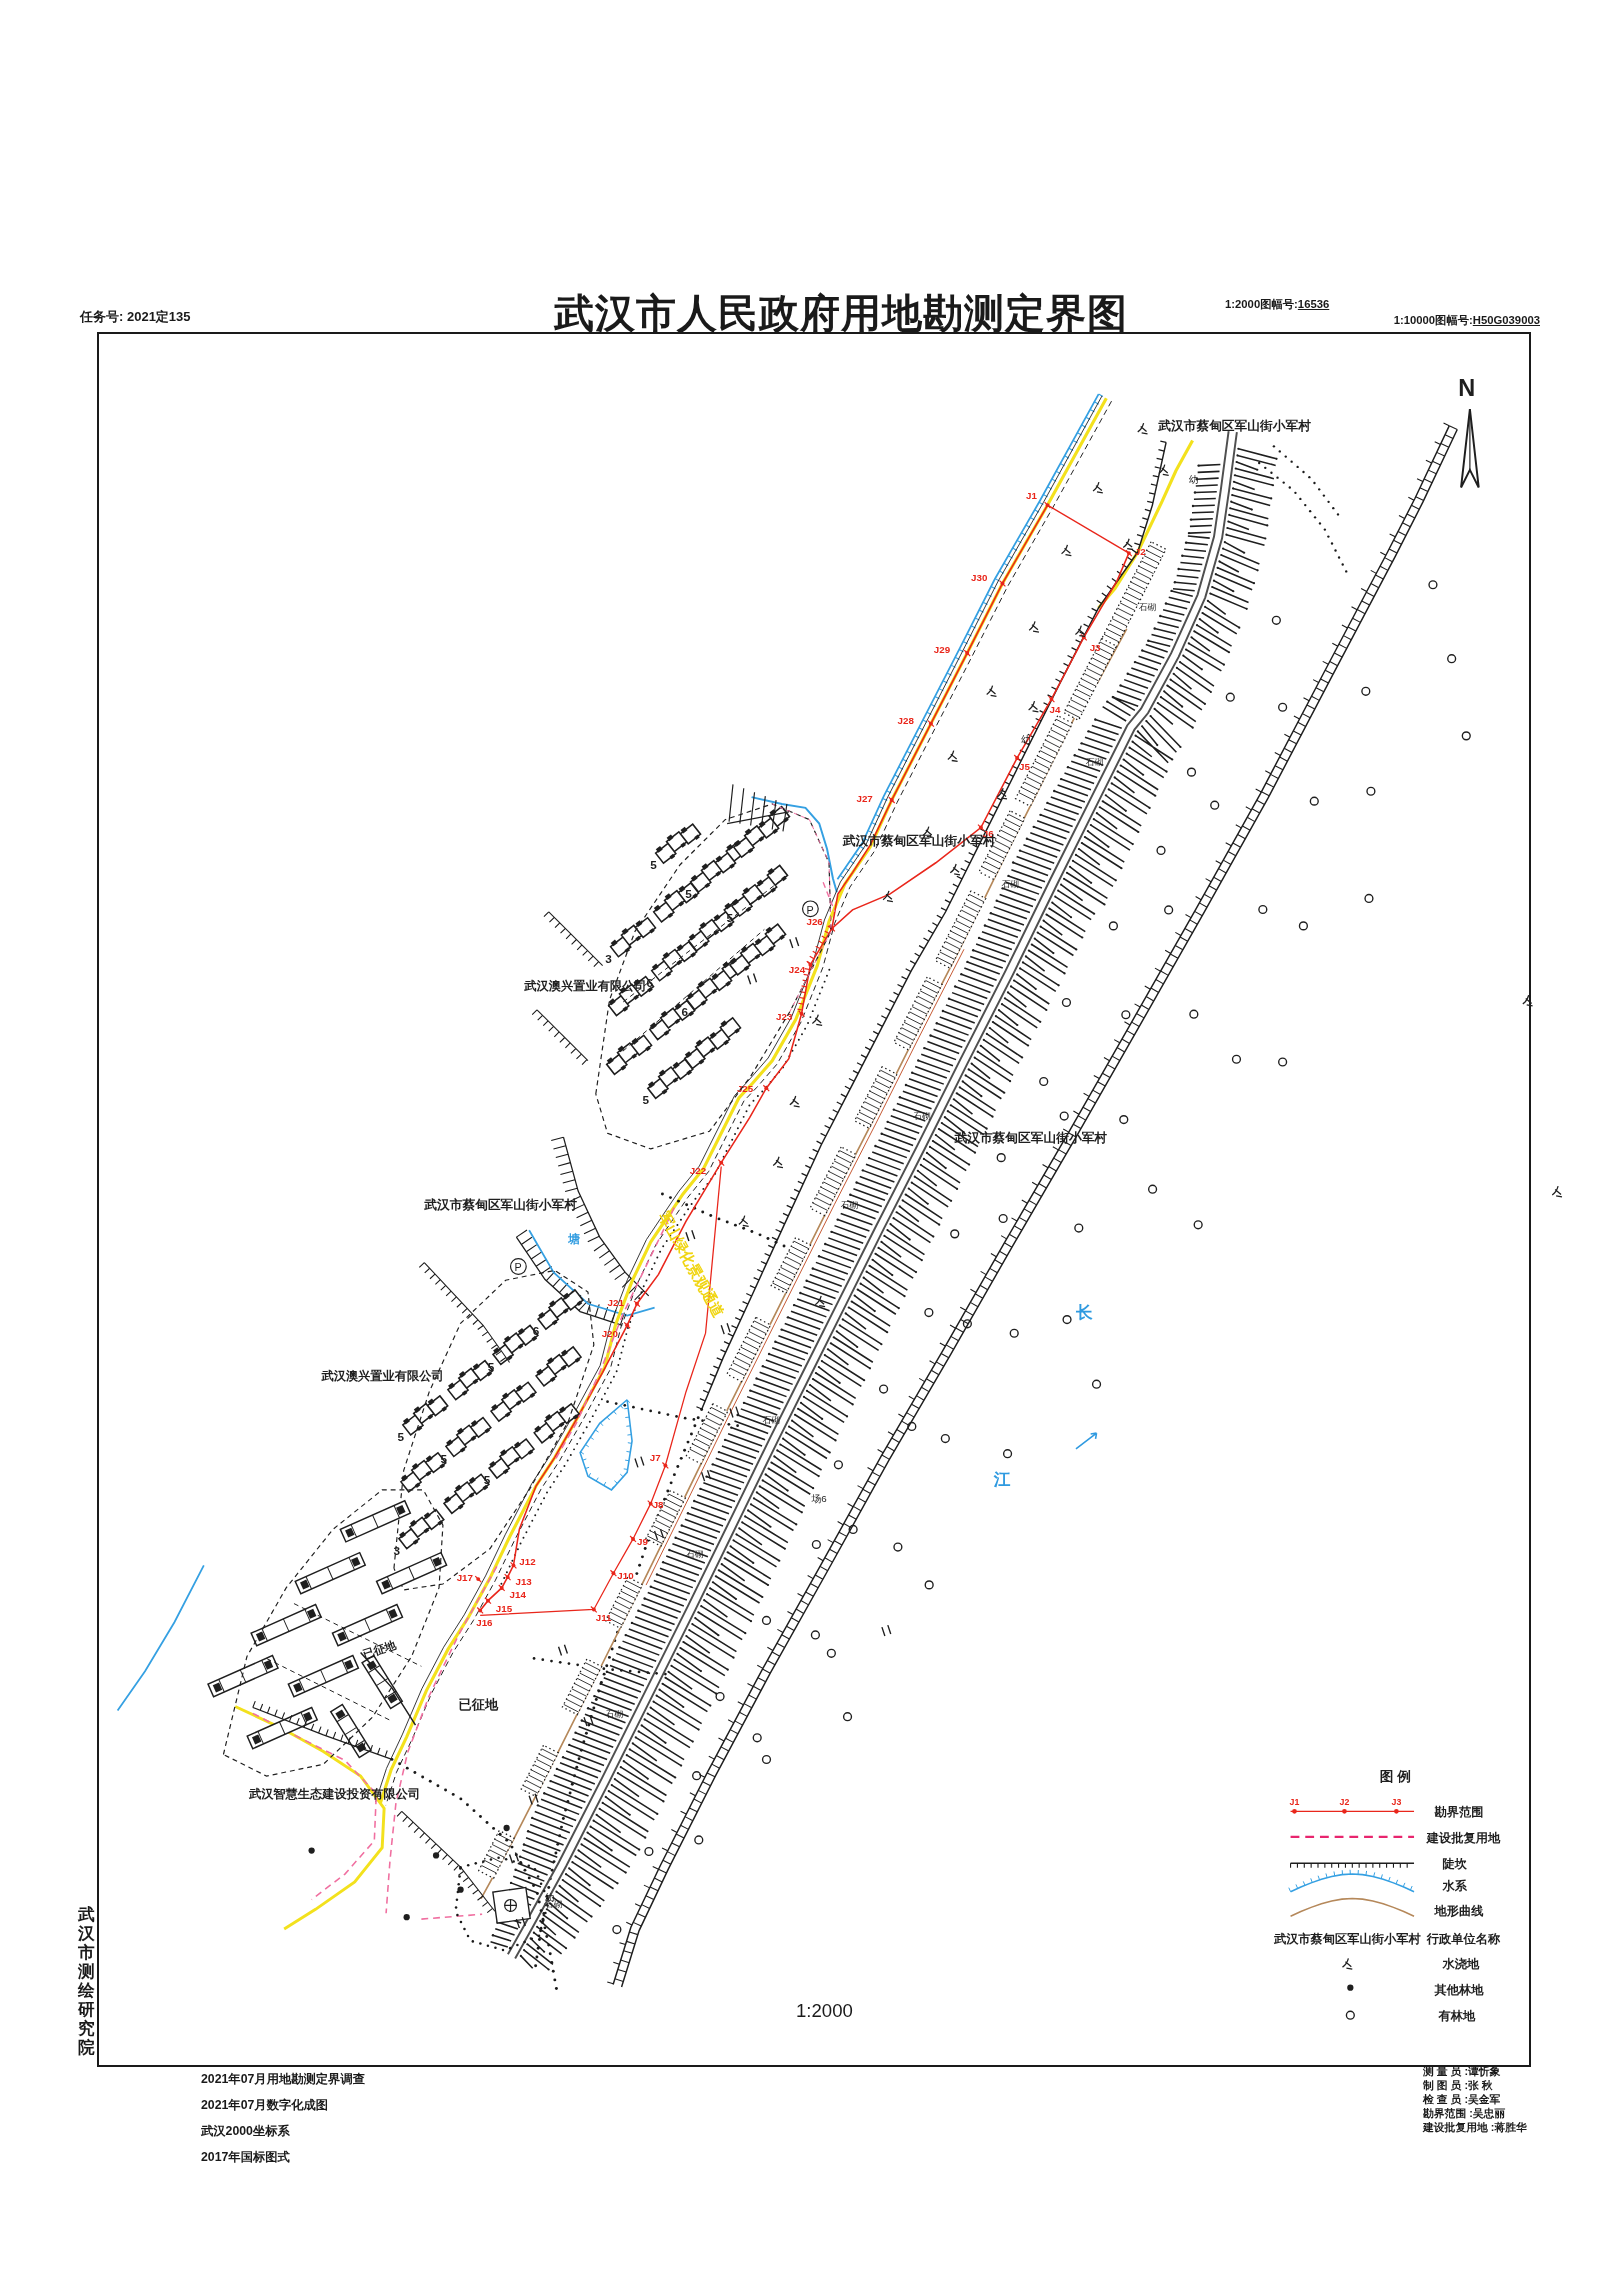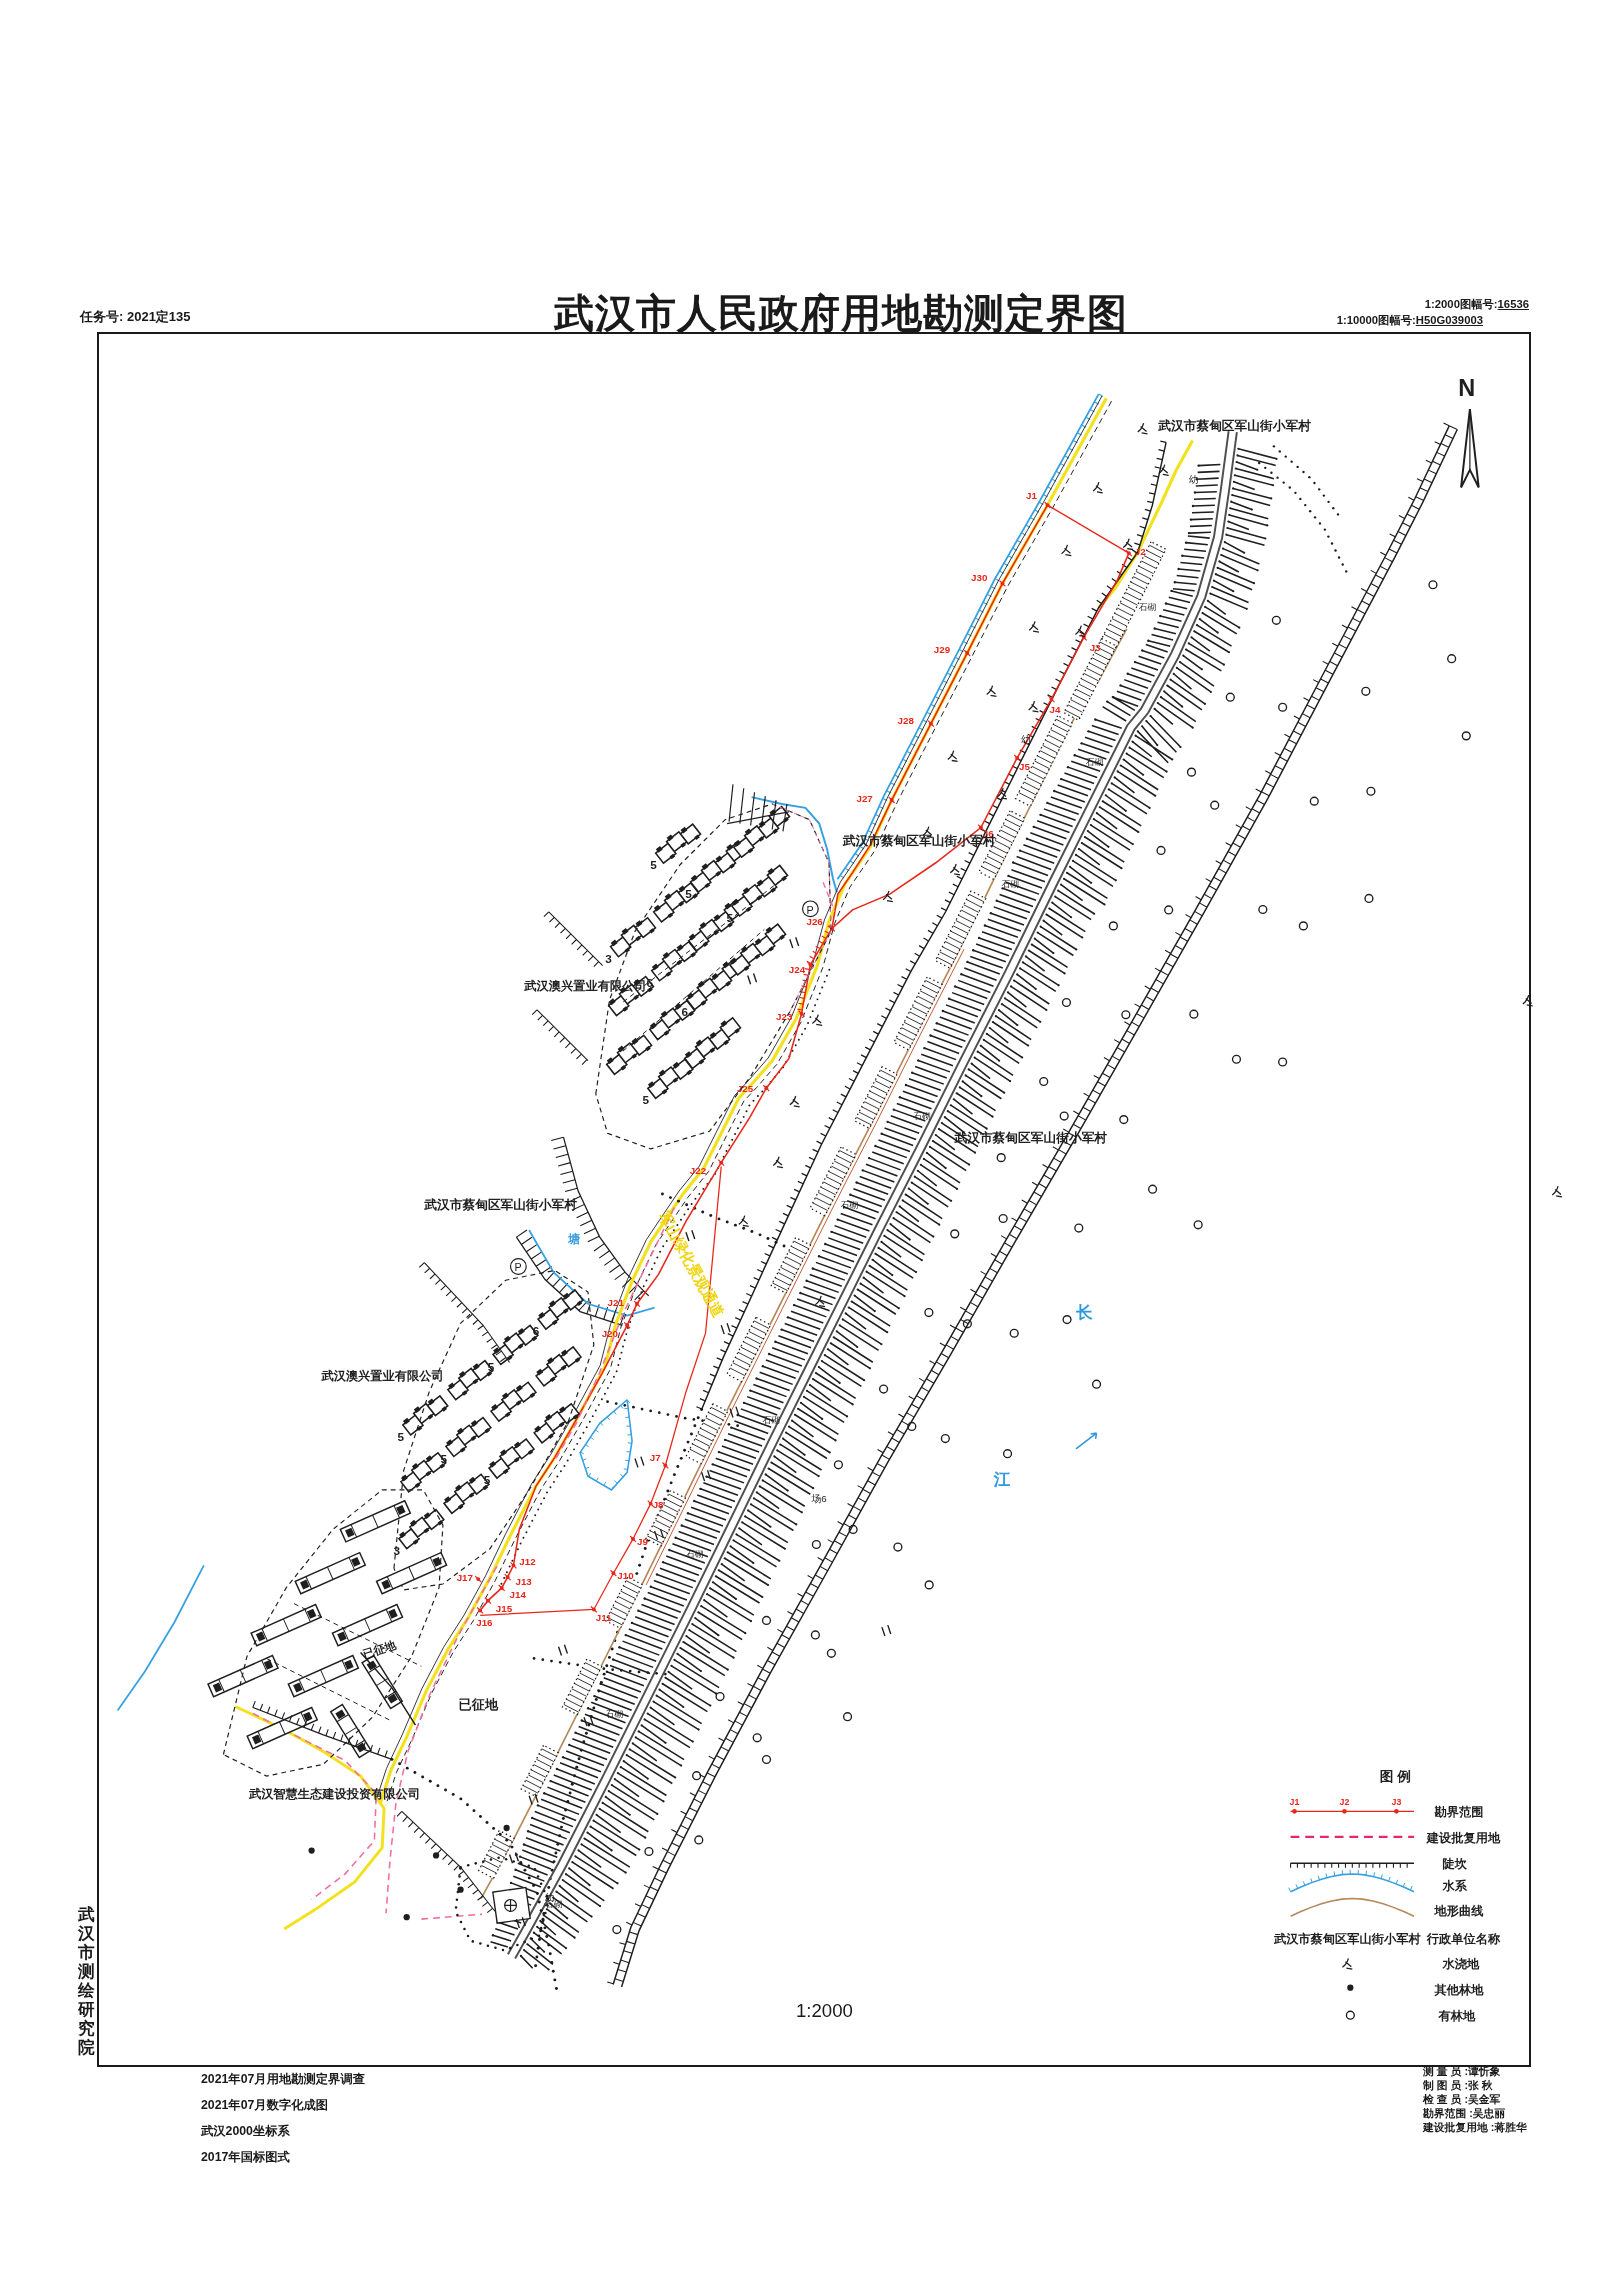--- a/index.html
+++ b/index.html
@@ -7,22 +7,22 @@
 .abs{position:absolute}
 .b{font-weight:bold}
 </style>
 </head>
 <body>
 
 <div class="abs b" style="left:80px;top:308px;font-size:13px">任务号: 2021定135</div>
 
 <div class="abs b" style="left:554px;top:286px;font-size:40px;letter-spacing:1px">武汉市人民政府用地勘测定界图</div>
 
-<div class="abs b" style="left:1225px;top:297px;width:304px;font-size:11.3px;text-align:right">1:2000图幅号:<span style="text-decoration:underline">16536</span></div>
-<div class="abs b" style="left:1179px;top:313px;width:304px;font-size:11.3px;text-align:right">1:10000图幅号:<span style="text-decoration:underline">H50G039003</span></div>
+<div class="abs b" style="left:1225px;top:297px;width:304px;font-size:11.3px;">1:2000图幅号:<span style="text-decoration:underline">16536</span></div>
+<div class="abs b" style="left:1236px;top:313px;width:304px;font-size:11.3px;text-align:right">1:10000图幅号:<span style="text-decoration:underline">H50G039003</span></div>
 
 <div class="abs" style="left:97px;top:332px;width:1430px;height:1731px;border:2px solid #1a1a1a"></div>
 
 <svg class="abs" style="left:0;top:0" width="1611" height="2289" viewBox="0 0 1644 2335">
 
 <g>
       <text x="1488" y="404" font-size="24" font-weight="bold" fill="#1f1f1f" font-family="Liberation Sans,sans-serif">N</text>
       <path d="M1500,417 L1509,497 L1500,479 L1491,497 Z" fill="none" stroke="#1f1f1f" stroke-width="2"></path>
       <path d="M1500,417 L1500,479" stroke="#1f1f1f" stroke-width="1.2"></path>
     </g>

